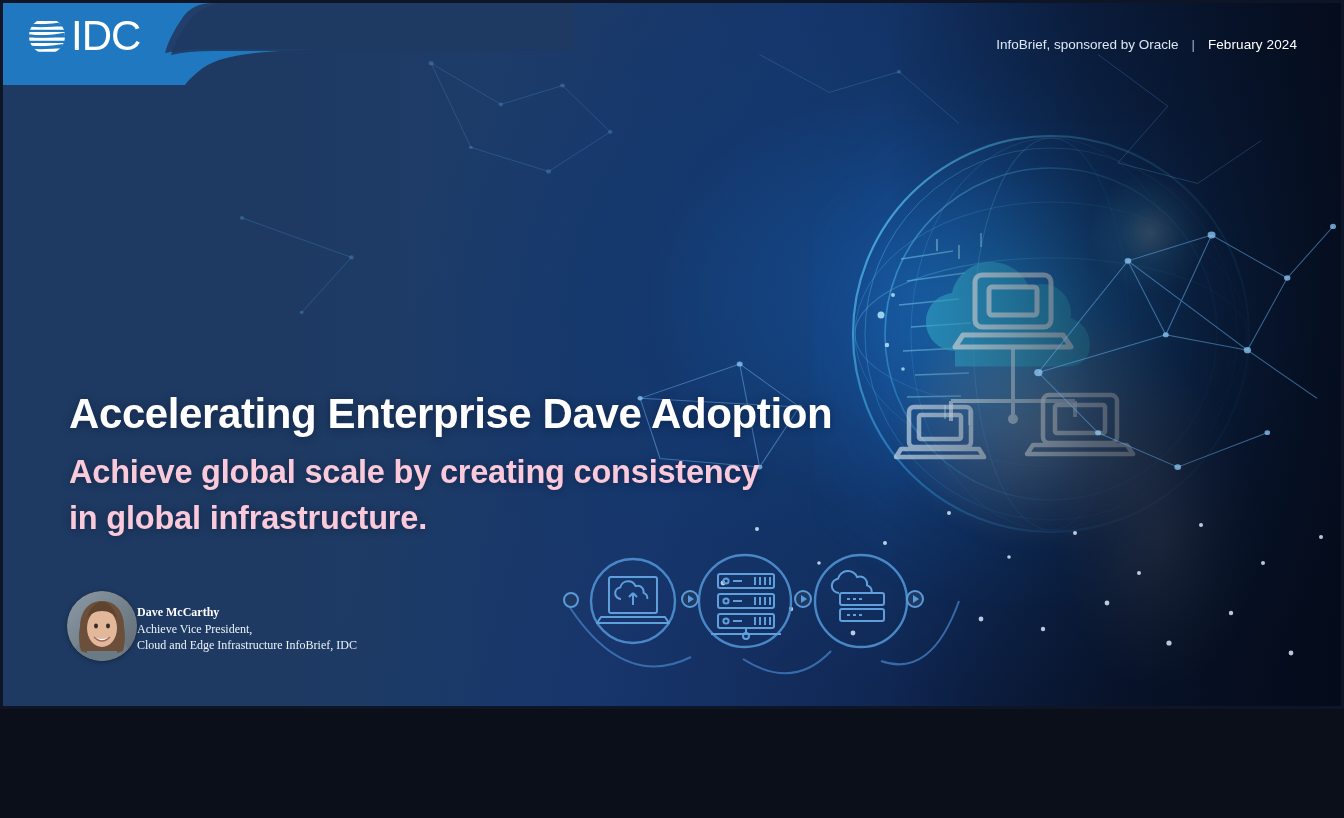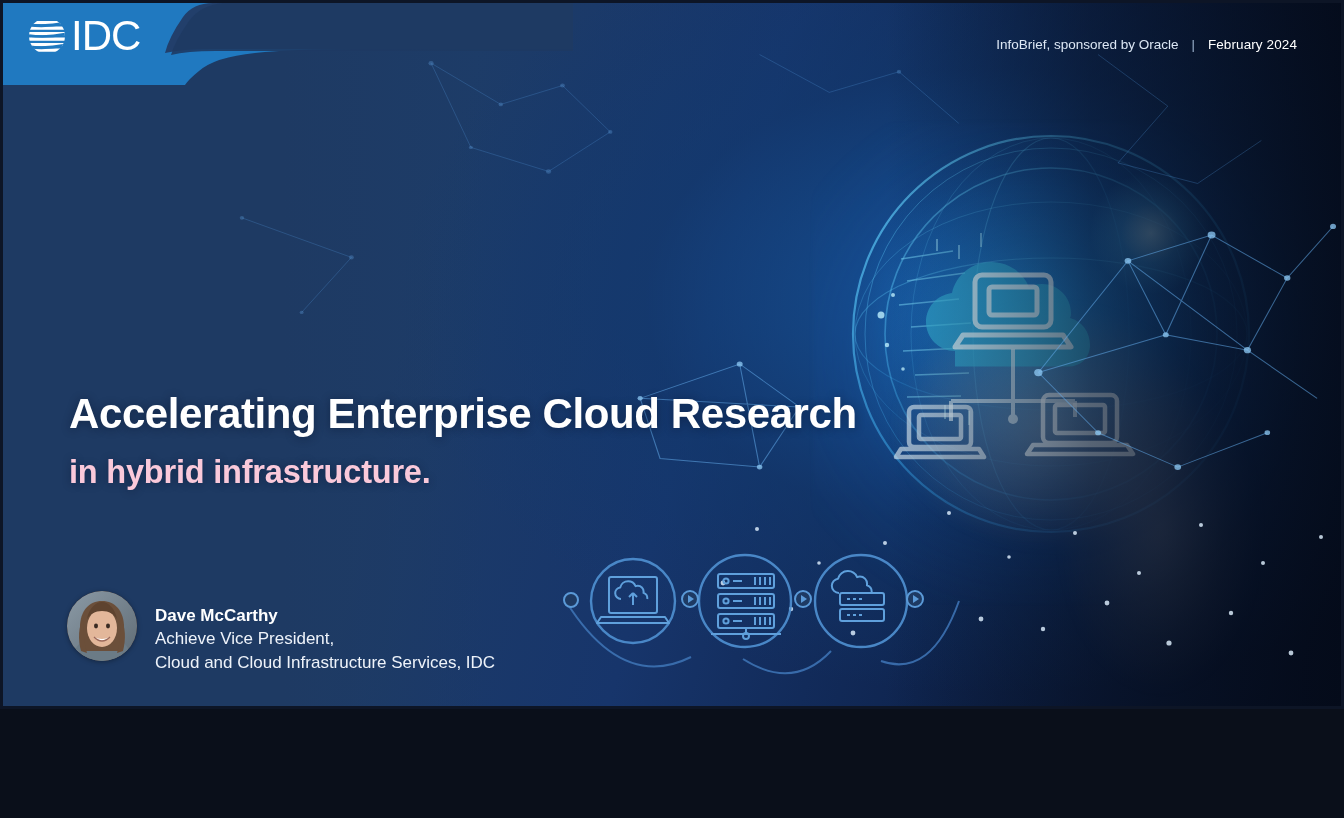--- a/index.html
+++ b/index.html
@@ -138,25 +138,25 @@
   .author { position: absolute; left: 64px; top: 588px; display: flex; align-items: flex-start; }
   .avatar {
     width: 70px; height: 70px; border-radius: 50%;
     overflow: hidden; flex: 0 0 auto;
     background: #6d5e54;
     position: relative;
     box-shadow: 0 1px 5px rgba(0,0,0,.35);
   }
   .avatar svg { display:block; }
   .author-info {
-    margin-left: 18px;
     padding-top: 13px;
-    font-size: 17px;
+    font-size: 12px;
     line-height: 1.38;
     color: #eef3fa;
+    font-family: Liberation Serif, serif;
   }
   .author-name { font-weight: bold; color: #ffffff; }
 
   
   .circles { position: absolute; left: 560px; top: 538px; width: 400px; height: 140px; pointer-events: none; }
   .circles svg { display:block; }
 </style>
 </head>
 <body>
 
@@ -441,24 +441,25 @@
     </span>
     <span class="logo-text">IDC</span>
   </div>
 
   <div class="header-meta">
     <span>InfoBrief, sponsored by Oracle</span>
     <span class="sep">|</span>
     <span class="date">February 2024</span>
   </div>
 
-  <h1 class="title">Accelerating Enterprise Cloud Research</h1>
+  <h1 class="title">Accelerating Enterprise Dave Adoption</h1>
 
   <div class="subtitle">
-    <div>in hybrid infrastructure.</div>
+    <div>Achieve global scale by creating consistency</div>
+    <div>in global infrastructure.</div>
   </div>
 
   <div class="author">
     <div class="avatar">
       <svg width="70" height="70" viewBox="0 0 70 70">
         <defs>
           <clipPath id="av">
               <circle cx="35" cy="35" r="35"></circle>
             </clipPath>
           <linearGradient id="avbg" x1="0" y1="0" x2="1" y2="1">
@@ -477,17 +478,17 @@
           <ellipse cx="29" cy="35" rx="2" ry="2.4" fill="#3a2b22"></ellipse>
           <ellipse cx="41" cy="35" rx="2" ry="2.4" fill="#3a2b22"></ellipse>
           <path d="M27 46q8 7 16 0 -8 4 -16 0z" fill="#ffffff"></path>
           <path d="M27 46q8 8 16 0" fill="none" stroke="#9c6a5c" stroke-width="1.4"></path>
         </g>
       </svg>
     </div>
     <div class="author-info">
       <div class="author-name">Dave McCarthy</div>
       <div>Achieve Vice President,</div>
-      <div>Cloud and Cloud Infrastructure Services, IDC</div>
+      <div>Cloud and Edge Infrastructure InfoBrief, IDC</div>
     </div>
   </div>
 
 </div>
 
 </body></html>

